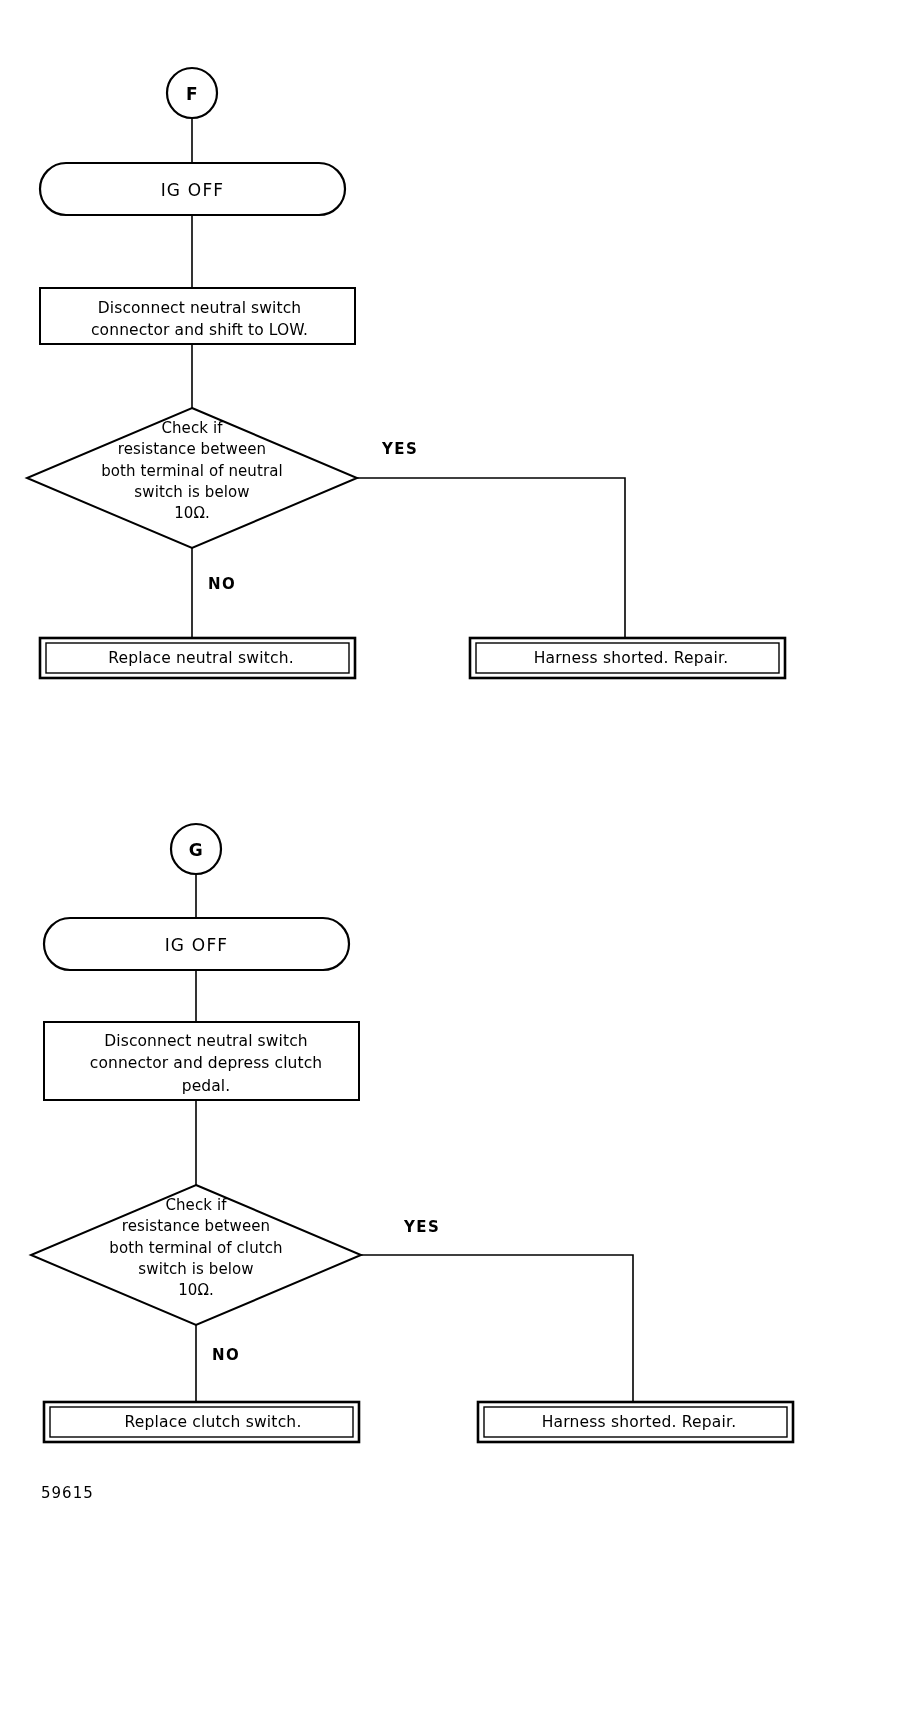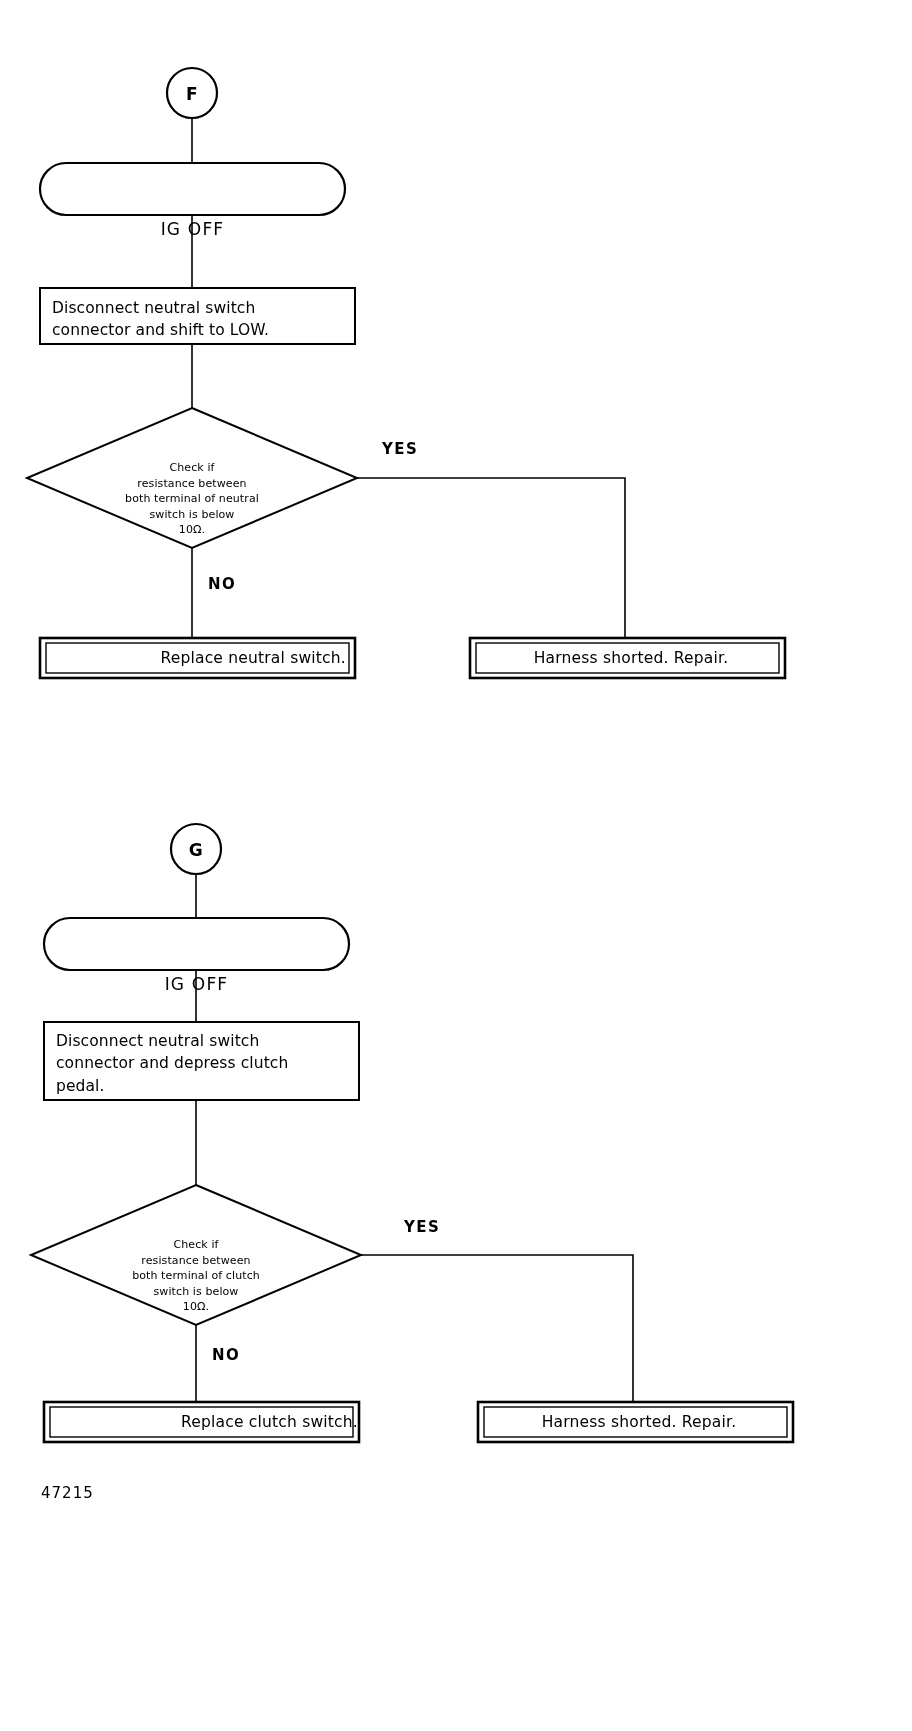--- a/index.html
+++ b/index.html
@@ -38,42 +38,40 @@
     color: #000;
   }
   .connector-label {
     font-size: 17px;
     font-weight: 600;
     letter-spacing: 0.5px;
   }
   .stadium-label {
     font-size: 17px;
     letter-spacing: 1.2px;
-    margin-top: 39px;
   }
   .process-label {
     font-size: 15.5px;
-    text-align: left;
+    text-align: center;
     line-height: 1.45;
     letter-spacing: 0.1px;
   }
   .decision-label {
-    font-size: 11px;
+    font-size: 15px;
     line-height: 1.42;
     letter-spacing: 0.1px;
-    margin-top: 42px;
   }
   .branch-label {
     font-size: 15px;
     font-weight: 700;
     letter-spacing: 1.4px;
   }
   .terminal-label {
     font-size: 15.5px;
-    text-align: right;
+    text-align: center;
     letter-spacing: 0.2px;
   }
   .figure-number {
     position: absolute;
     font-size: 15px;
     letter-spacing: 1px;
     color: #000;
   }
 </style>
 </head>
@@ -168,15 +166,15 @@
 10Ω.</div>
 
   <div class="txt branch-label" style="left:404px; top:1218px; width:60px; text-align:left;">YES</div>
 
   <div class="txt branch-label" style="left:212px; top:1346px; width:50px; text-align:left;">NO</div>
 
   <div class="txt terminal-label" style="left:68px; top:1412px; width:290px;">Replace clutch switch.</div>
 
   <div class="txt terminal-label" style="left:494px; top:1412px; width:290px; text-align:center;">Harness shorted.  Repair.</div>
 
-  <div class="figure-number" style="left:41px; top:1484px;">47215</div>
+  <div class="figure-number" style="left:41px; top:1484px;">59615</div>
 
 </div>
 
 </body></html>

